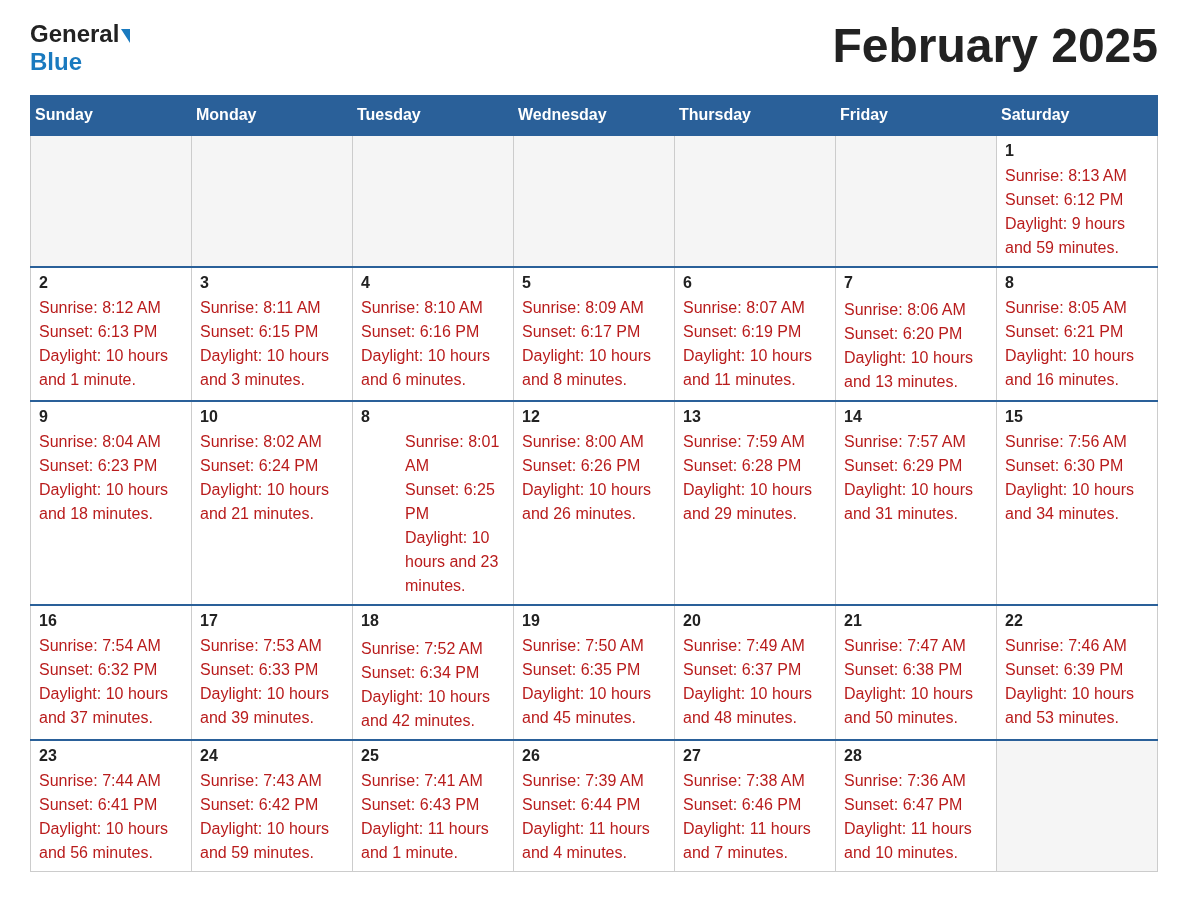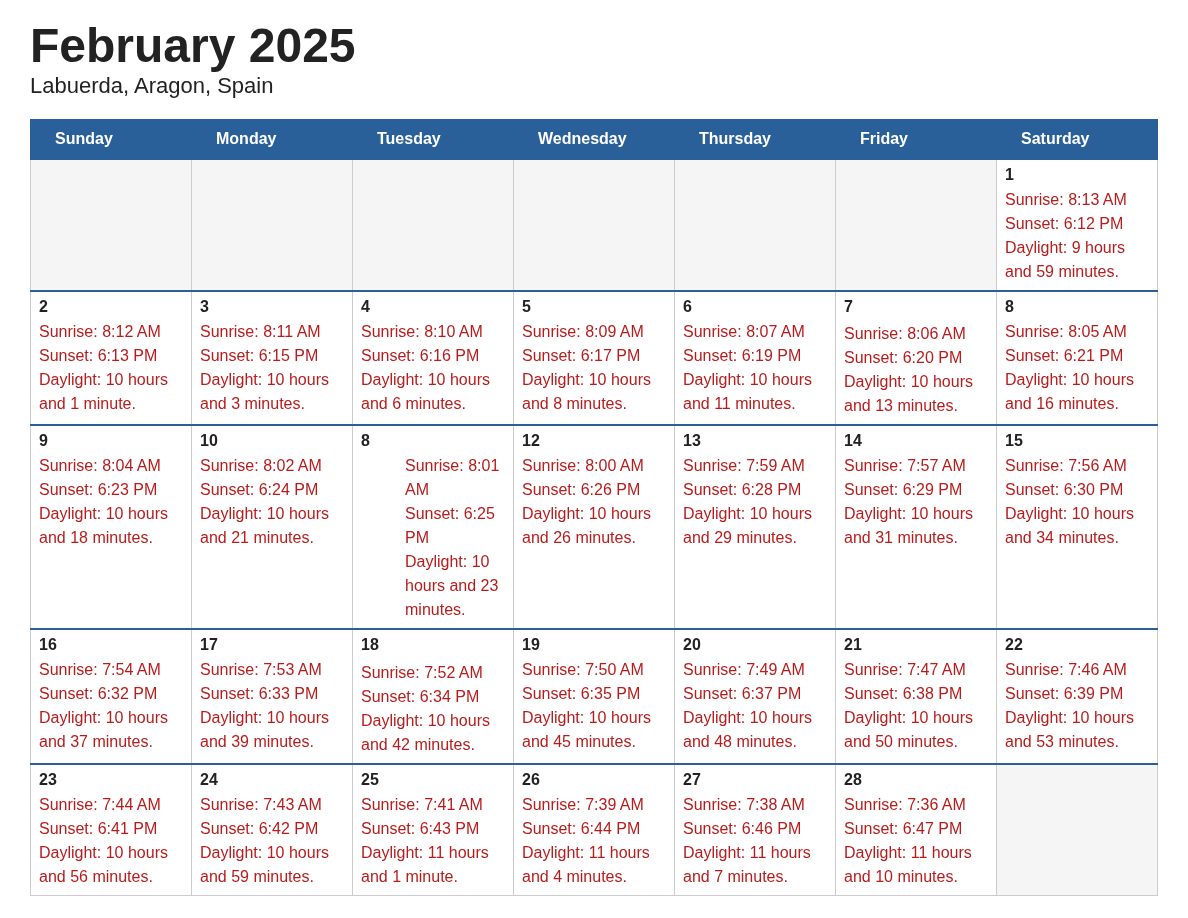--- a/index.html
+++ b/index.html
@@ -30,21 +30,21 @@
     }
     .calendar {
       width: 100%;
       border-collapse: collapse;
     }
     .calendar th {
       background: #2a6099;
       color: #fff;
       font-size: 16px;
       font-weight: bold;
-      padding: 10px 24px;
+      padding: 10px 4px;
       text-align: left;
       border: 1px solid #2a6099;
     }
     .calendar td {
       vertical-align: top;
       border: 1px solid #ccc;
       border-top: 2px solid #2a6099;
       padding: 6px 8px;
       width: calc(100% / 7);
       min-height: 100px;
@@ -99,23 +99,31 @@
     .logo-line2 {
       font-size: 24px;
       font-weight: bold;
       color: #1a7abf;
     }
   </style>
 </head>
 <body>
 
 <div class="header">
+  <div class="logo-wrapper">
+    <div class="logo-text-wrapper">
+      <div class="logo-line1">
+        <span>General</span>
+          <span class="logo-arrow"></span>
+      </div>
+      <div class="logo-line2">Blue</div>
+    </div>
+  </div>
   <div class="title-block">
     <h1>February 2025</h1>
-    <h2>Labuerda, Aragon, Spain</h2>
   </div>
 </div>
 
 <table class="calendar">
   <thead>
     <tr>
     <th>Sunday</th>
         <th>Monday</th>
         <th>Tuesday</th>
         <th>Wednesday</th>

